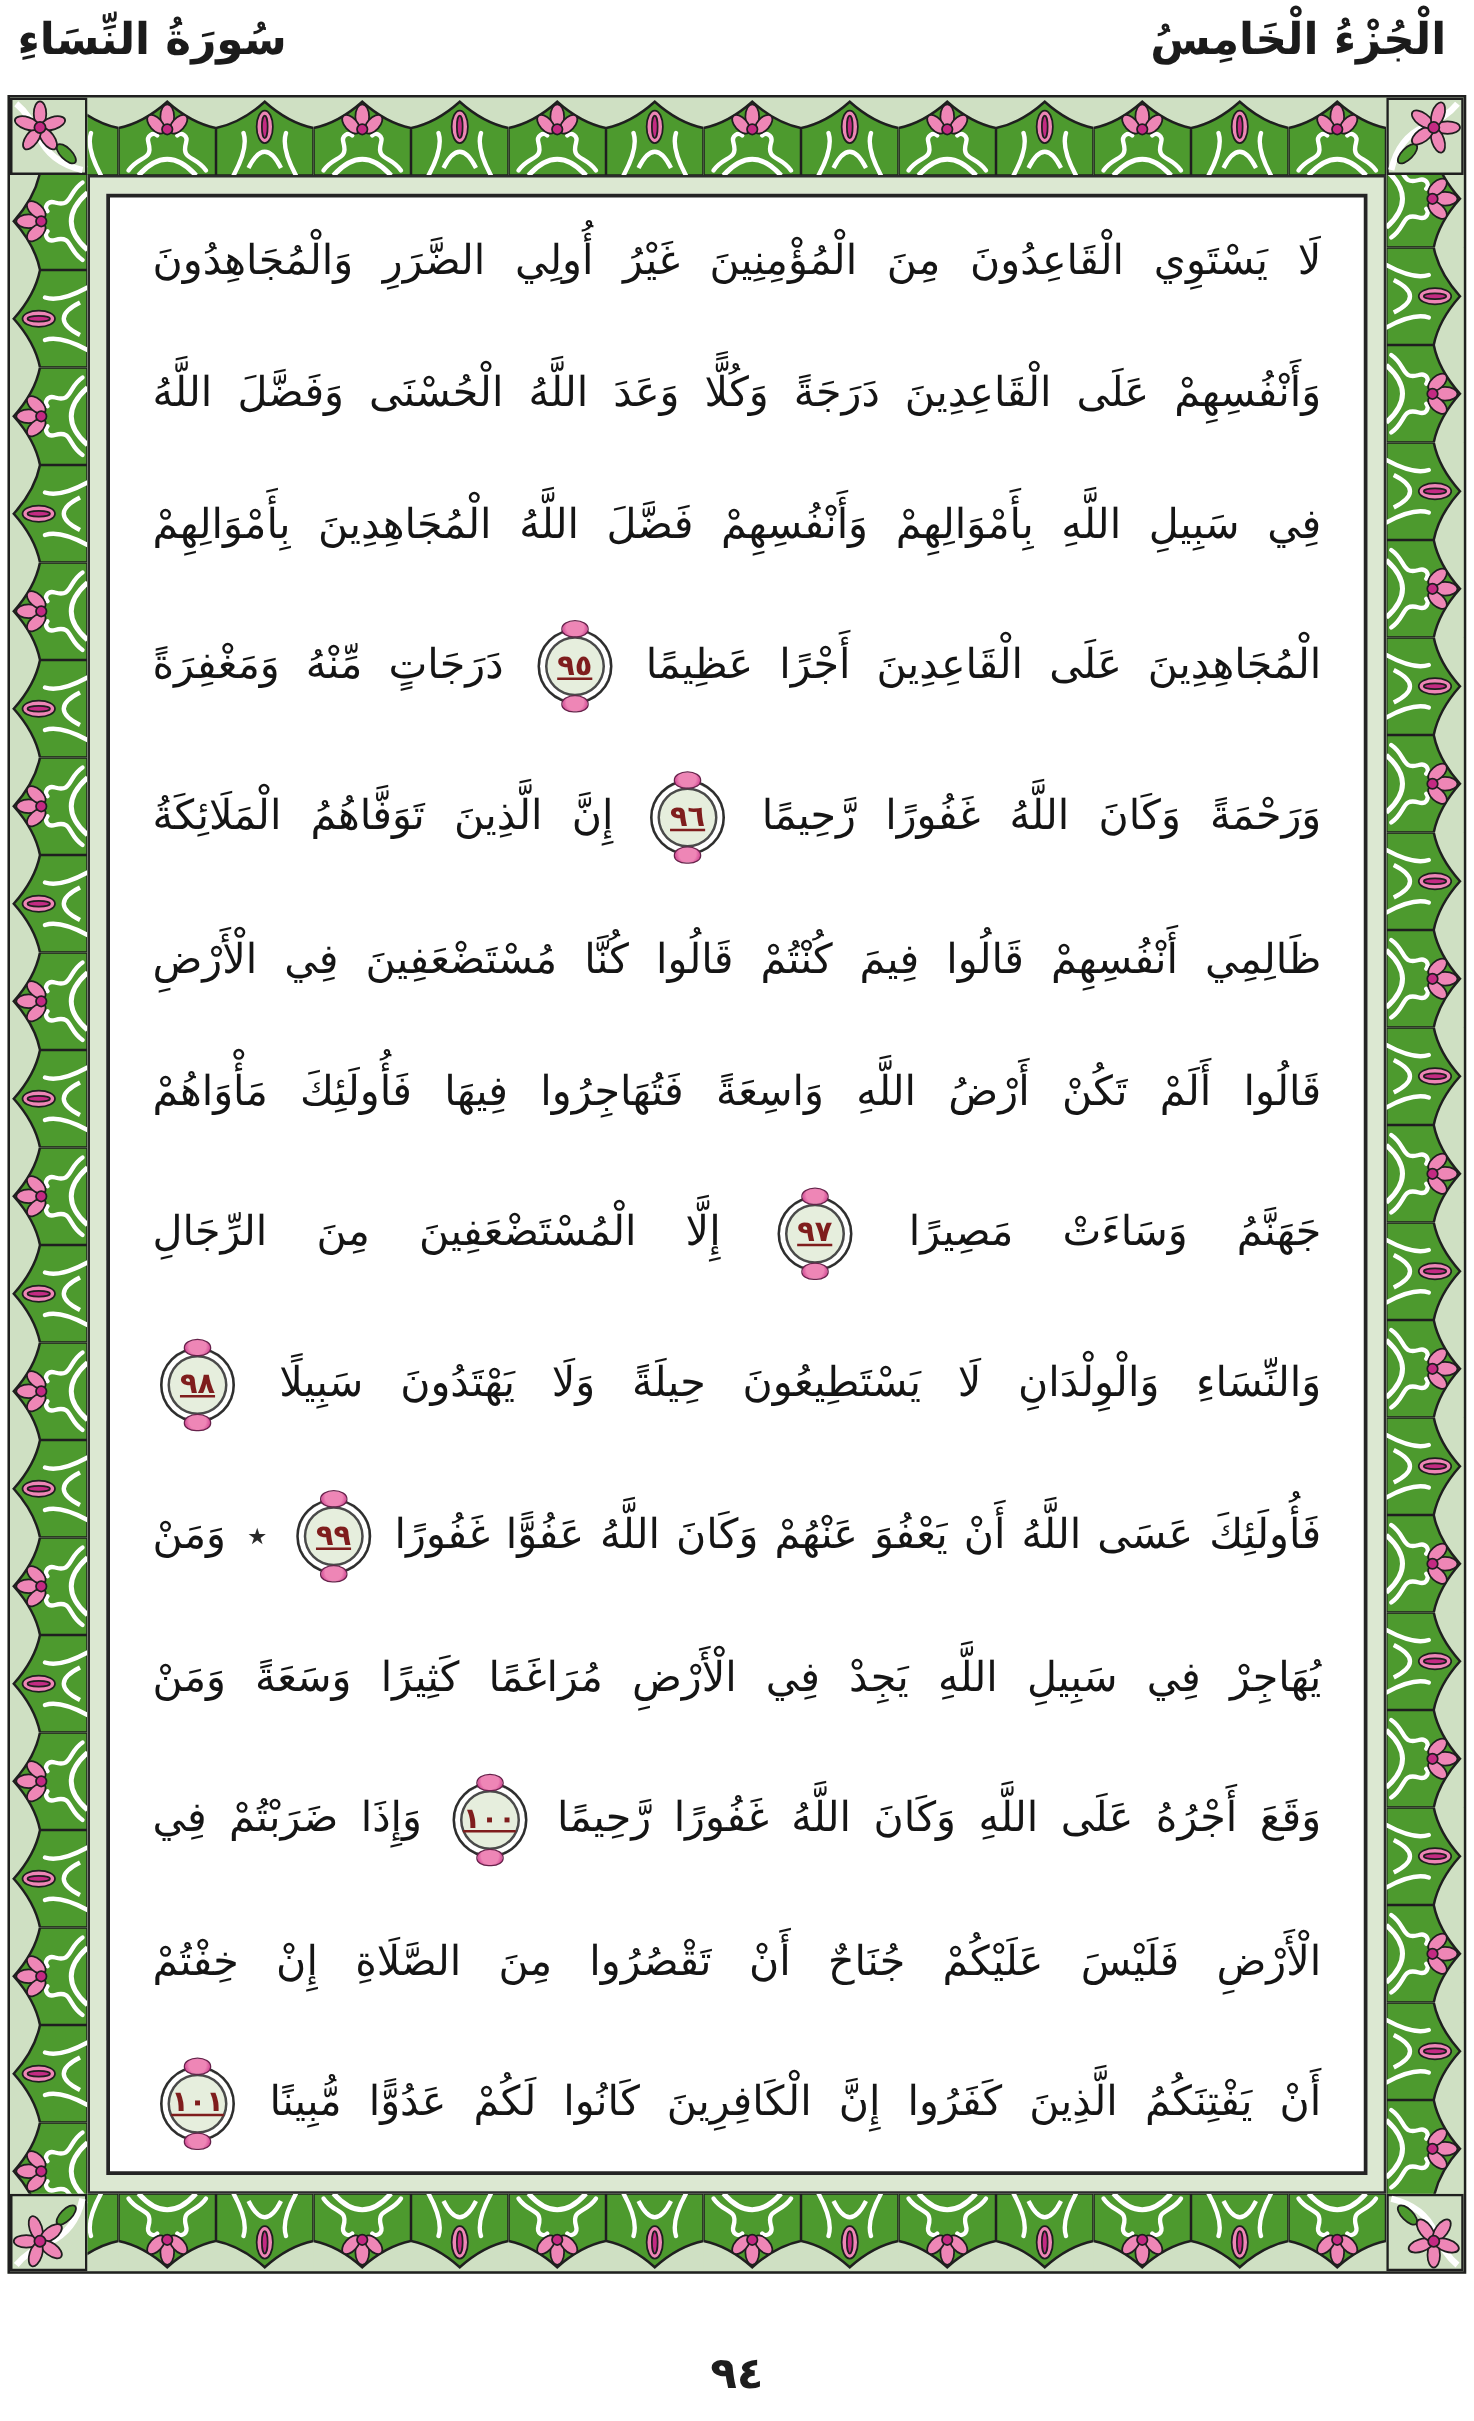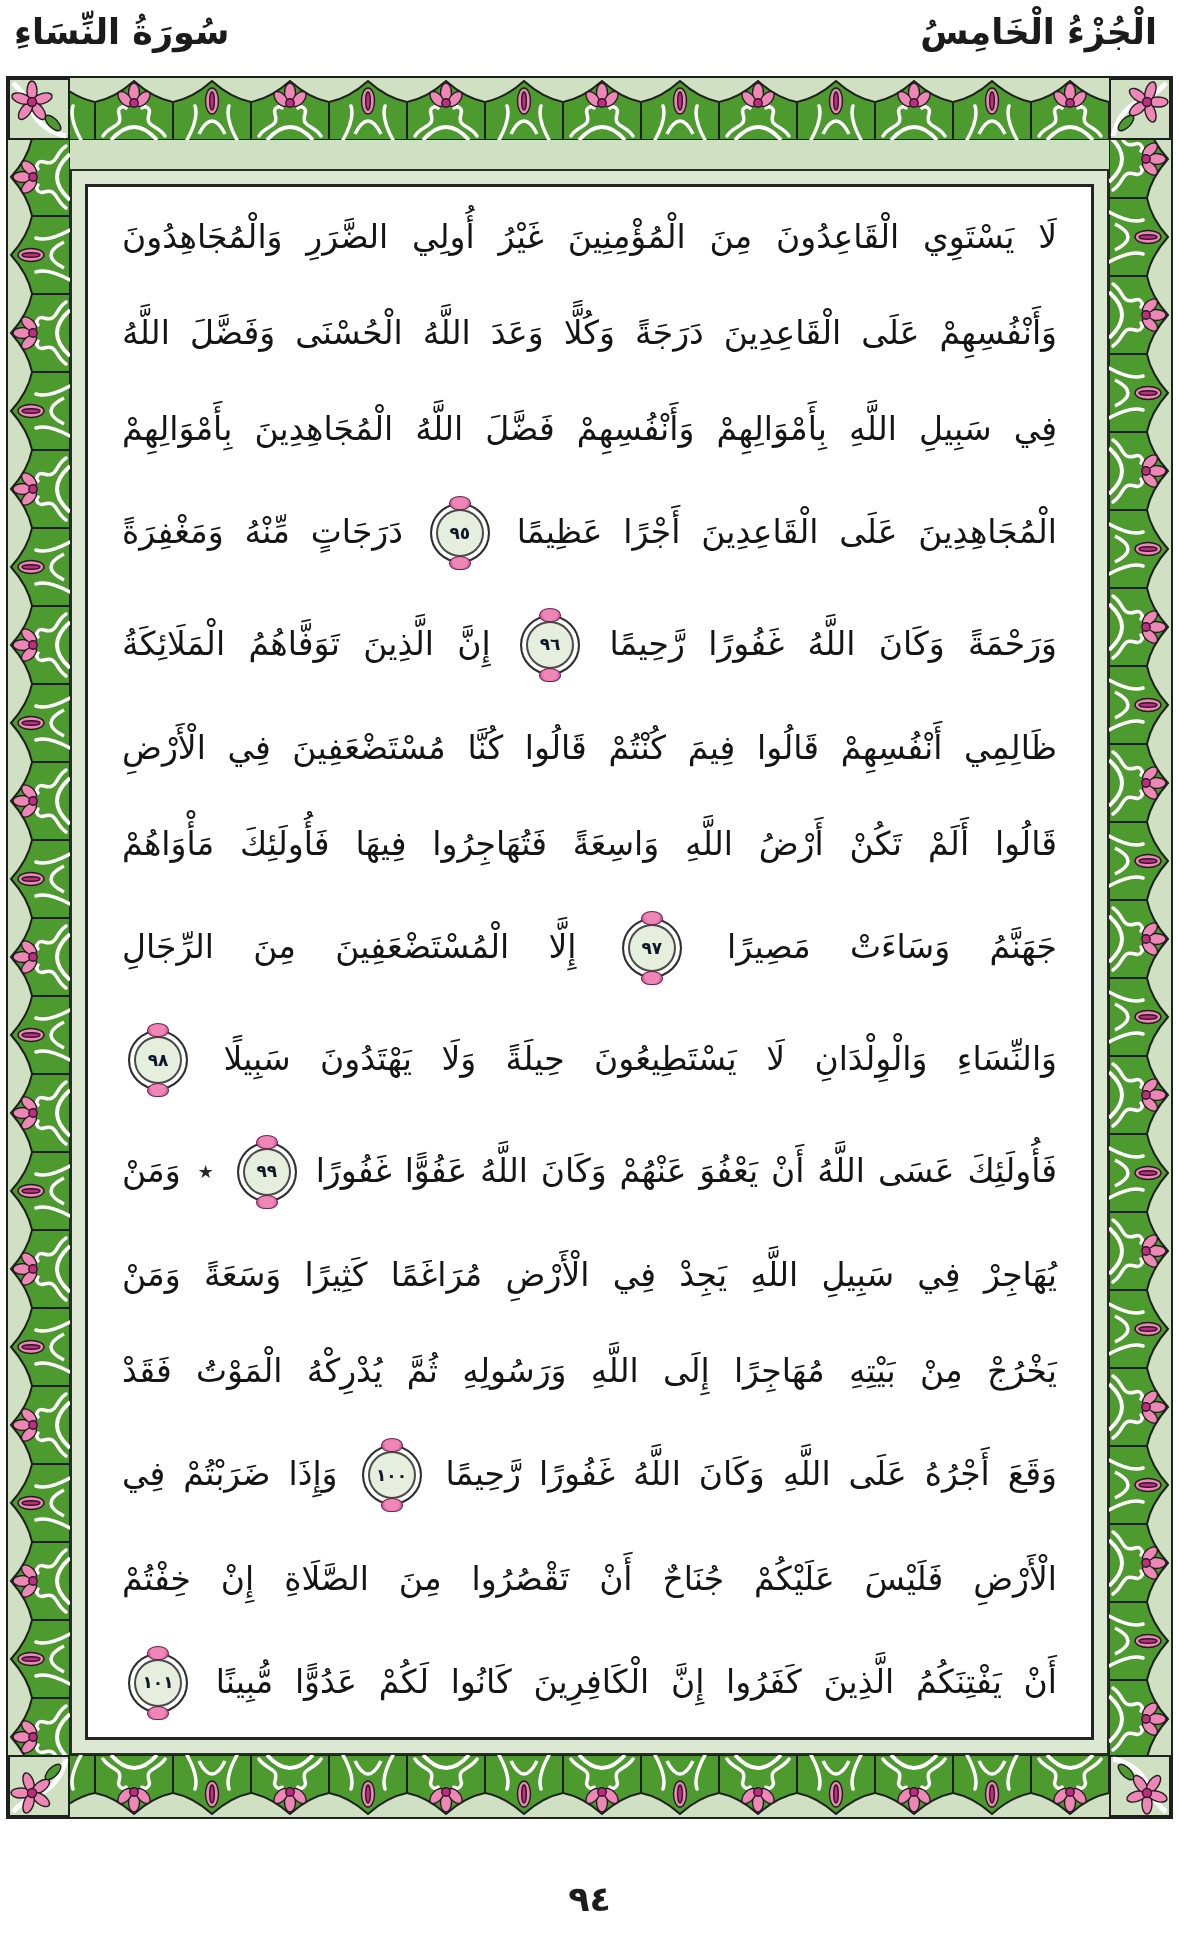--- a/index.html
+++ b/index.html
@@ -45,43 +45,43 @@
   .tile{flex:none;display:block;}
   .corner{position:absolute;width:62px;height:62px;}
   .corner svg{display:block;}
   .corner-tl{top:0;left:0;}
   .corner-tr{top:0;right:0;transform:rotate(90deg);}
   .corner-br{bottom:0;right:0;transform:rotate(180deg);}
   .corner-bl{bottom:0;left:0;transform:rotate(270deg);}
   
   .content-box{
     position:absolute;inset:62px;background:var(--sage-light);
-    border:2px solid #2b2b2b;padding:13px;box-sizing:border-box;margin-top:29px;
+    border:2px solid #2b2b2b;padding:13px;box-sizing:border-box;
   }
   .text-frame{
     width:100%;height:100%;box-sizing:border-box;background:#fff;
     border:3px solid #242424;padding:28px 34px 24px 34px;
     display:flex;flex-direction:column;justify-content:space-between;
     overflow:hidden;
   }
   .line{
     direction:rtl;text-align:justify;text-align-last:justify;
     font-size:33px;line-height:1.35;white-space:normal;
     color:var(--text-black);
   }
   .words{font-family:"DejaVu Sans",sans-serif;}
   
   .verse-badge{
     position:relative;display:inline-flex;align-items:center;justify-content:center;
     width:56px;height:56px;border-radius:50%;
     background:var(--medallion-fill);
     border:2px solid #2e2e2e;
     box-shadow:inset 0 0 0 4px #ffffff, inset 0 0 0 6px #4a4a4a;
-    font-size:17px;font-weight:bold;color:#0f172a;
-    vertical-align:middle;margin:0 6px;
+    font-size:23px;font-weight:bold;color:#7f1d1d;
+    vertical-align:middle;margin:0 6px;text-decoration:underline;
   }
   .verse-badge::before,.verse-badge::after{
     content:"";position:absolute;left:50%;transform:translateX(-50%);
     width:20px;height:12px;border-radius:50% 50% 45% 45%;
     background:radial-gradient(circle at 50% 40%, var(--flower-pink) 55%, var(--flower-pink-dark) 100%);
     border:1px solid #66224a;
   }
   .verse-badge::before{top:-9px;}
   .verse-badge::after{bottom:-9px;}
   .hizb{
@@ -991,21 +991,20 @@
           <div class="line"><span class="words">وَأَنْفُسِهِمْ عَلَى الْقَاعِدِينَ دَرَجَةً وَكُلًّا وَعَدَ اللَّهُ الْحُسْنَى وَفَضَّلَ اللَّهُ</span></div>
           <div class="line"><span class="words">فِي سَبِيلِ اللَّهِ بِأَمْوَالِهِمْ وَأَنْفُسِهِمْ فَضَّلَ اللَّهُ الْمُجَاهِدِينَ بِأَمْوَالِهِمْ</span></div>
           <div class="line"><span class="words">الْمُجَاهِدِينَ عَلَى الْقَاعِدِينَ أَجْرًا عَظِيمًا</span> <span class="verse-badge">٩٥</span> <span class="words">دَرَجَاتٍ مِّنْهُ وَمَغْفِرَةً</span></div>
           <div class="line"><span class="words">وَرَحْمَةً وَكَانَ اللَّهُ غَفُورًا رَّحِيمًا</span> <span class="verse-badge">٩٦</span> <span class="words">إِنَّ الَّذِينَ تَوَفَّاهُمُ الْمَلَائِكَةُ</span></div>
           <div class="line"><span class="words">ظَالِمِي أَنْفُسِهِمْ قَالُوا فِيمَ كُنْتُمْ قَالُوا كُنَّا مُسْتَضْعَفِينَ فِي الْأَرْضِ</span></div>
           <div class="line"><span class="words">قَالُوا أَلَمْ تَكُنْ أَرْضُ اللَّهِ وَاسِعَةً فَتُهَاجِرُوا فِيهَا فَأُولَئِكَ مَأْوَاهُمْ</span></div>
           <div class="line"><span class="words">جَهَنَّمُ وَسَاءَتْ مَصِيرًا</span> <span class="verse-badge">٩٧</span> <span class="words">إِلَّا الْمُسْتَضْعَفِينَ مِنَ الرِّجَالِ</span></div>
           <div class="line"><span class="words">وَالنِّسَاءِ وَالْوِلْدَانِ لَا يَسْتَطِيعُونَ حِيلَةً وَلَا يَهْتَدُونَ سَبِيلًا</span> <span class="verse-badge">٩٨</span></div>
           <div class="line"><span class="words">فَأُولَئِكَ عَسَى اللَّهُ أَنْ يَعْفُوَ عَنْهُمْ وَكَانَ اللَّهُ عَفُوًّا غَفُورًا</span> <span class="verse-badge">٩٩</span> <span class="hizb">٭</span> <span class="words">وَمَنْ</span></div>
           <div class="line"><span class="words">يُهَاجِرْ فِي سَبِيلِ اللَّهِ يَجِدْ فِي الْأَرْضِ مُرَاغَمًا كَثِيرًا وَسَعَةً وَمَنْ</span></div>
-          <div class="line"><span class="words">يَخْرُجْ مِنْ بَيْتِهِ مُهَاجِرًا إِلَى اللَّهِ وَرَسُولِهِ ثُمَّ يُدْرِكْهُ الْمَوْتُ فَقَدْ</span></div>
           <div class="line"><span class="words">وَقَعَ أَجْرُهُ عَلَى اللَّهِ وَكَانَ اللَّهُ غَفُورًا رَّحِيمًا</span> <span class="verse-badge">١٠٠</span> <span class="words">وَإِذَا ضَرَبْتُمْ فِي</span></div>
           <div class="line"><span class="words">الْأَرْضِ فَلَيْسَ عَلَيْكُمْ جُنَاحٌ أَنْ تَقْصُرُوا مِنَ الصَّلَاةِ إِنْ خِفْتُمْ</span></div>
           <div class="line"><span class="words">أَنْ يَفْتِنَكُمُ الَّذِينَ كَفَرُوا إِنَّ الْكَافِرِينَ كَانُوا لَكُمْ عَدُوًّا مُّبِينًا</span> <span class="verse-badge">١٠١</span></div>
         </div>
     </div>
   </div>
 
   <div class="page-number">٩٤</div>
 </div>
 

